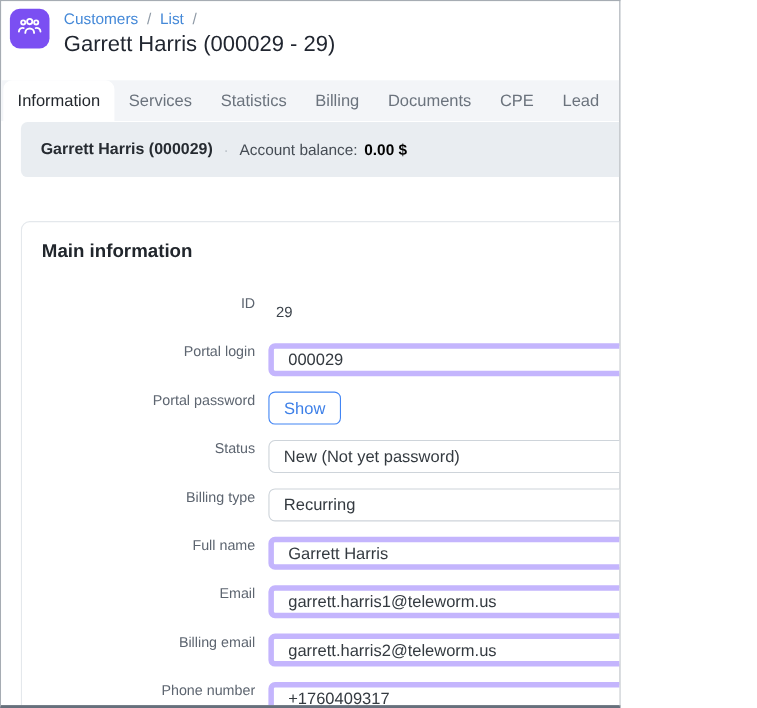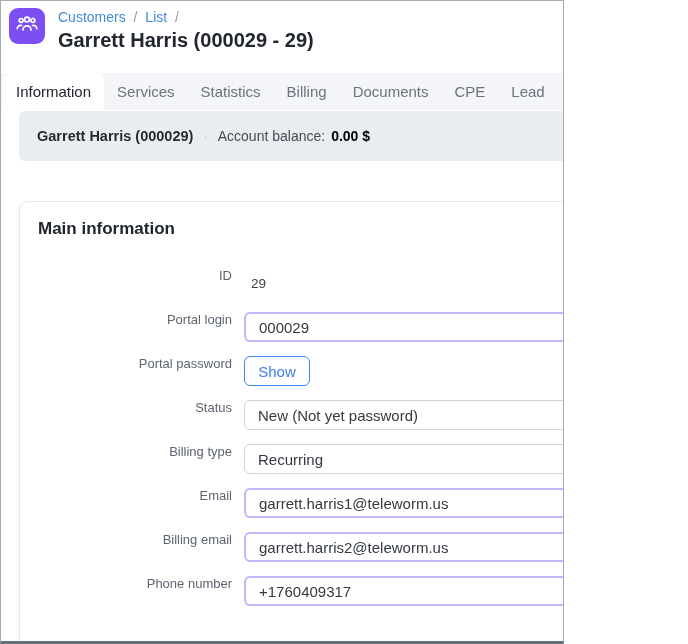--- a/index.html
+++ b/index.html
@@ -9,21 +9,21 @@
     overflow:hidden;background:#fff;
     font-family:"Liberation Sans",sans-serif;
   }
   
   .avatar{position:absolute;left:8px;top:7px;width:36px;height:36px;border-radius:9px;
     background:#7b4ff2;display:flex;align-items:center;justify-content:center;}
   .header-text{position:absolute;left:57px;top:8px;}
   .breadcrumb{font-size:14px;line-height:17px;}
   .crumb-link{color:#4589d8;cursor:pointer;}
   .crumb-sep{color:#8f9aa6;margin:0 4px;}
-  .page-title{font-size:20px;line-height:24px;font-weight:700;color:#212630;margin-top:2px;}
+  .page-title{font-size:20px;line-height:24px;font-weight:400;color:#212630;margin-top:2px;}
   
   .tabstrip{position:absolute;left:0;top:72px;right:0;height:37px;background:#f3f5f8;
     display:flex;align-items:flex-end;padding-left:2px;white-space:nowrap;}
   .tab{padding:0 13px;font-size:15px;line-height:37px;color:#6b737d;cursor:pointer;flex:none;}
   .tab.active{background:#fff;border-radius:8px 8px 0 0;color:#23272d;font-weight:500;}
   
   .content{position:absolute;left:0;top:109px;right:0;bottom:0;background:#fff;}
   .summary-bar{position:absolute;left:18px;top:1px;right:0;height:50px;background:#e9edf1;
     border-radius:6px 0 0 6px;display:flex;align-items:center;padding-left:18px;font-size:14px;}
   .cust-bold{font-weight:700;color:#262b31;font-size:14.5px;}
@@ -32,21 +32,21 @@
   .bal-value{font-weight:700;color:#000000;margin-left:6px;}
   
   .card{position:absolute;left:18px;top:91px;width:652px;height:480px;box-sizing:border-box;
     background:#fff;border:1px solid #e4e8ec;border-radius:8px;}
   .card-title{margin:17px 18px 0;font-size:17px;font-weight:700;color:#21262c;line-height:20px;}
   .form{margin-top:21px;}
   .row{display:flex;align-items:center;height:30px;margin:0 18px 14px;}
   .flabel{width:194px;flex:none;text-align:right;font-size:13px;color:#5d6570;}
   .control{width:410px;flex:none;margin-left:12px;display:flex;align-items:center;margin-top:16px;}
   .static-val{font-size:13.5px;color:#3c434b;margin-left:7px;}
-  .text-input{height:30px;box-sizing:border-box;border:2px solid #c4b5fd;border-radius:6px;
+  .text-input{height:30px;box-sizing:border-box;border:5px solid #c4b5fd;border-radius:6px;
     padding:0 13px;font-size:15px;color:#343a40;background:#fff;width:100%;
     font-family:"Liberation Sans",sans-serif;outline:none;}
   .with-btn .text-input{width:376px;flex:none;}
   .select{height:30px;box-sizing:border-box;border:1px solid #ced4da;border-radius:6px;
     background:#fff;display:flex;align-items:center;justify-content:space-between;
     padding:0 12px 0 13px;font-size:15px;color:#343a40;cursor:pointer;width:100%;}
   .select.short{width:376px;flex:none;}
   .icon-btn{width:30px;height:30px;flex:none;margin-left:4px;box-sizing:border-box;
     border:1px solid #99a0a8;border-radius:7px;background:#fff;display:flex;
     align-items:center;justify-content:center;cursor:pointer;padding:0;}
@@ -161,20 +161,26 @@
               <span>Recurring</span>
               <span>
                 <svg width="14" height="8" viewBox="0 0 14 8" fill="none" stroke="#98a0a8" stroke-width="1.8" stroke-linecap="round">
                   <polyline points="1,1.5 7,6.5 13,1.5"></polyline>
                 </svg>
               </span>
             </div>
           </div>
         </div>
 
+        <div class="row">
+          <div class="flabel">Full name</div>
+          <div class="control">
+            <input class="text-input" type="text" value="Garrett Harris" style="">
+          </div>
+        </div>
 
         <div class="row with-btn">
           <div class="flabel">Email</div>
           <div class="control with-btn">
             <input class="text-input" type="text" value="garrett.harris1@teleworm.us" style="">
             <button class="icon-btn">
               <span>
                 <svg width="18" height="14" viewBox="0 0 18 14" fill="none" stroke="#575e68" stroke-width="1.4">
                   <rect x="0.8" y="0.8" width="16.4" height="12.4" rx="1.6"></rect>
                   <path d="M1.2 2 L9 8 L16.8 2"></path>

